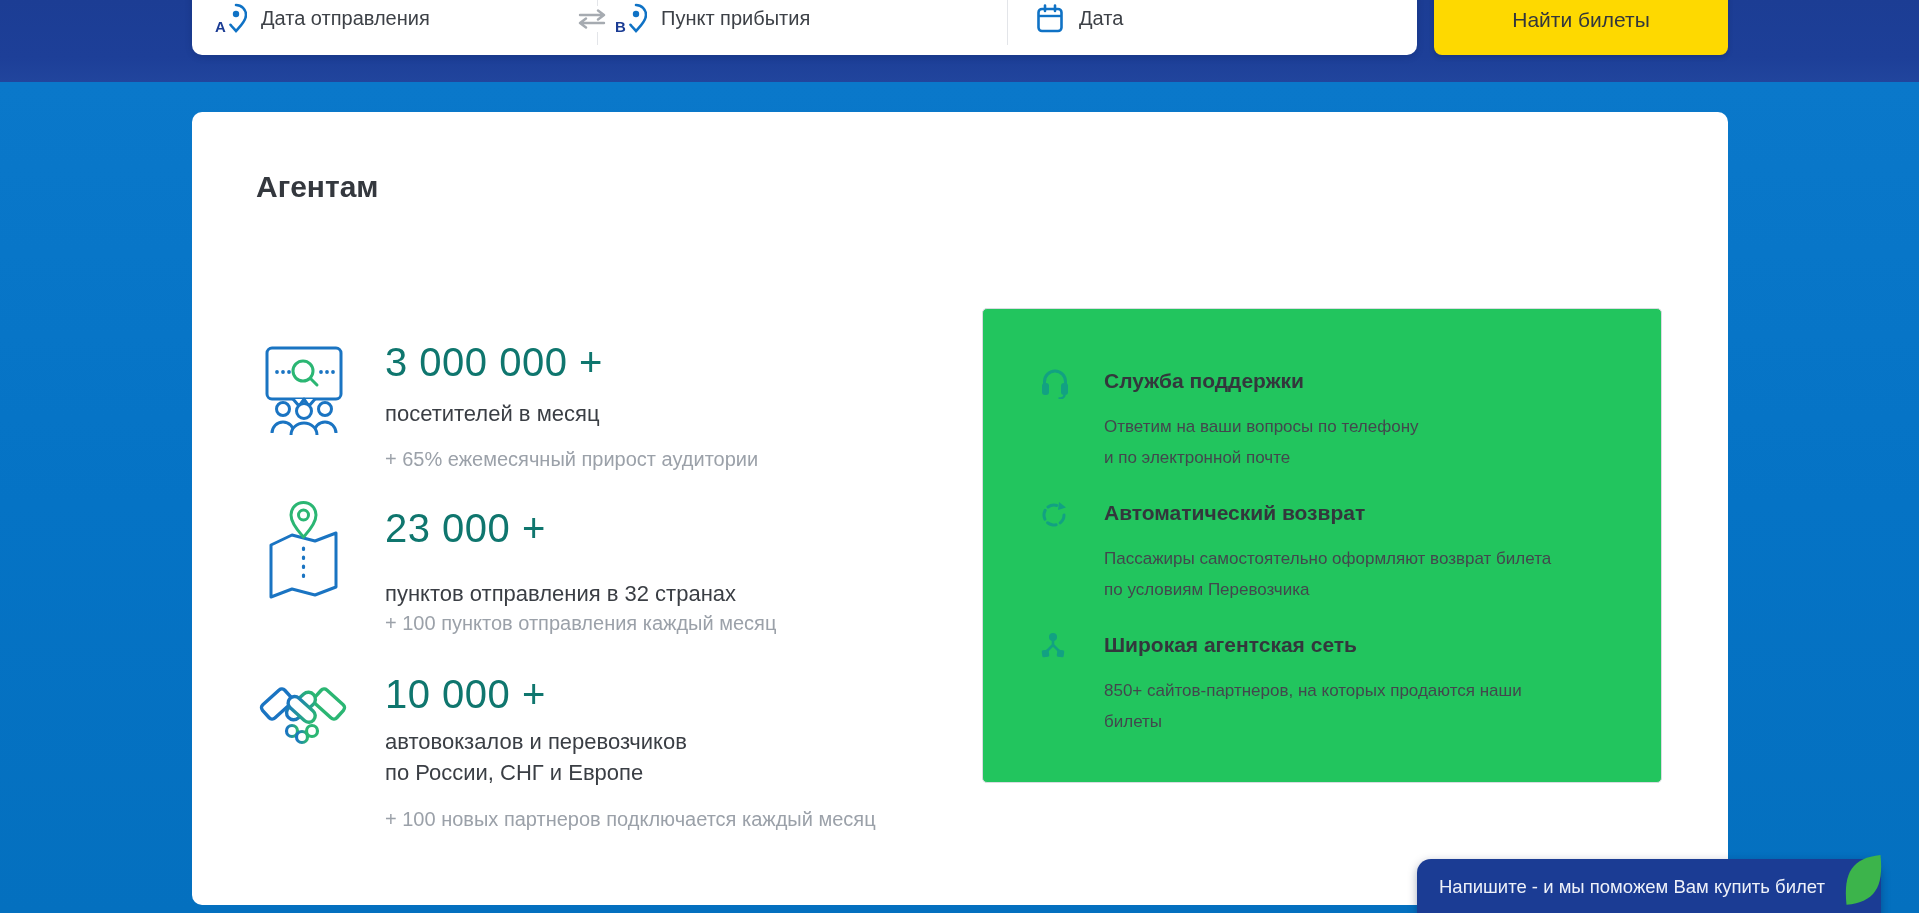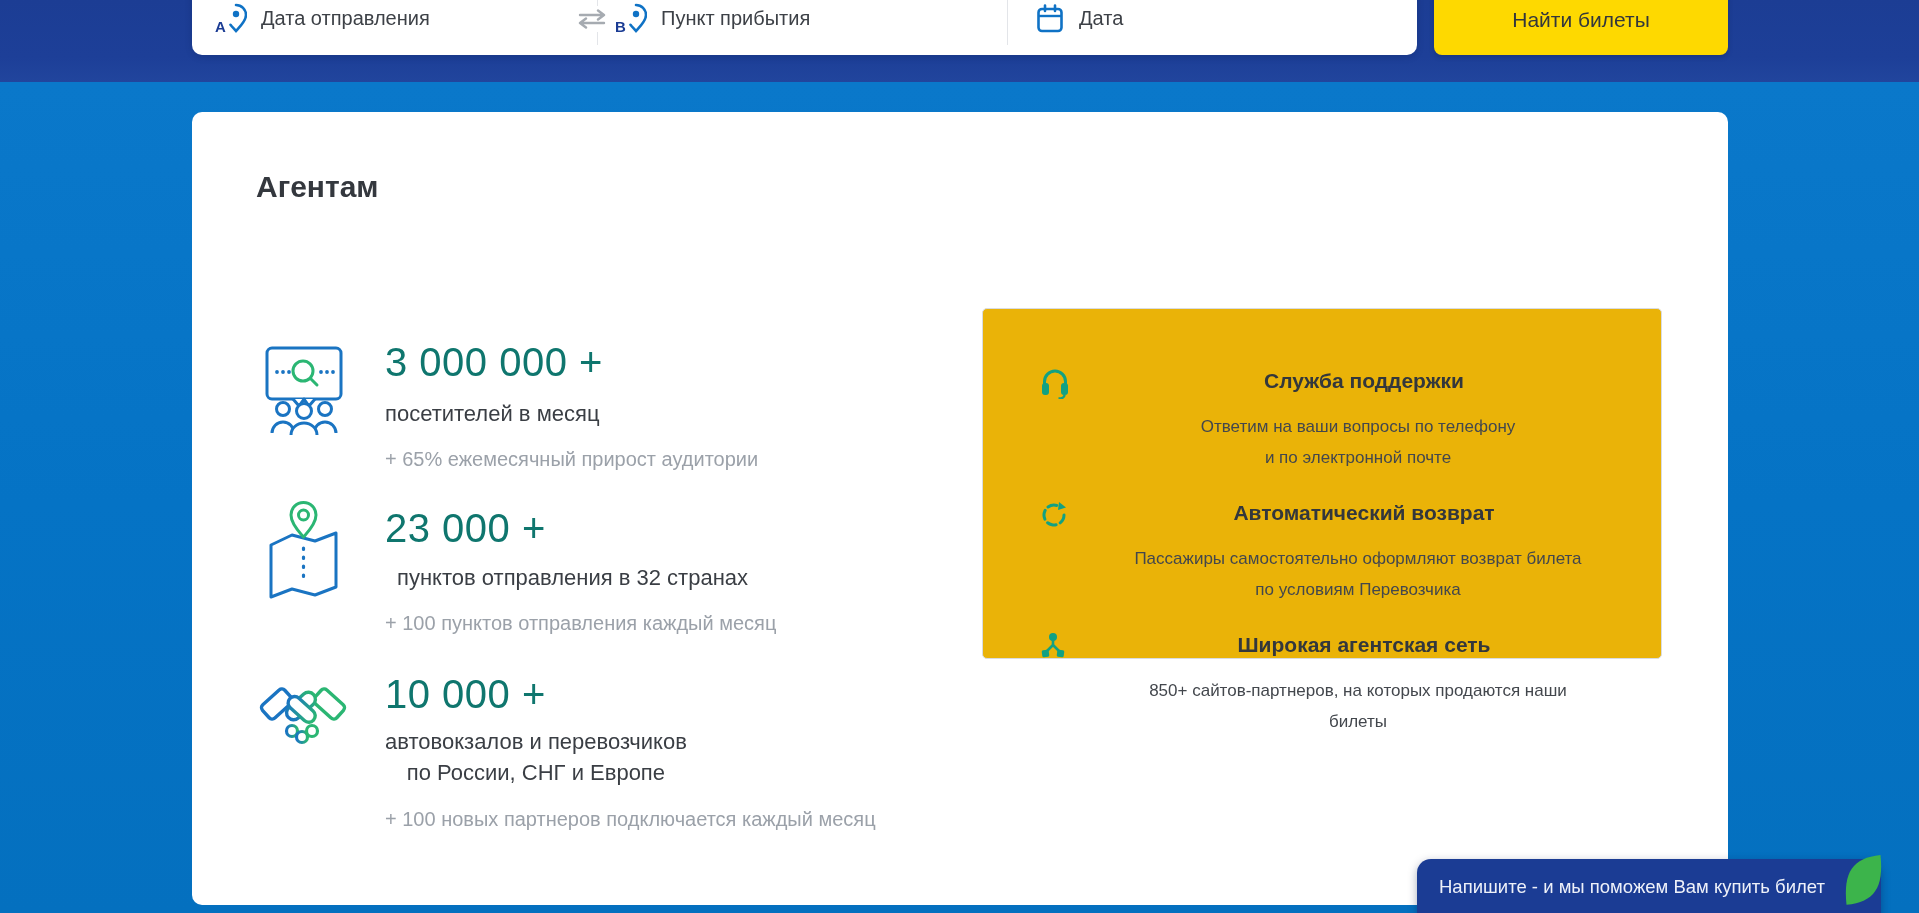--- a/index.html
+++ b/index.html
@@ -24,35 +24,35 @@
   .pin-letter{position:absolute;left:0px;bottom:1px;font-size:15px;font-weight:700;color:#1b3c94;}
   .swap-btn{position:absolute;left:381px;top:24px;width:38px;height:26px;background:#fff;
     display:flex;align-items:center;justify-content:center;cursor:pointer;z-index:6;}
   .find-btn{position:absolute;left:1434px;top:-16px;width:294px;height:71px;
     background:#fed900;border:none;border-radius:8px;z-index:5;cursor:pointer;
     font-family:inherit;font-size:21px;font-weight:500;color:#33373c;
     display:flex;align-items:center;justify-content:center;
     box-shadow:0 2px 5px rgba(10,30,80,.3);}
   
   .card{position:absolute;left:192px;top:112px;width:1536px;height:793px;
-    background:#ffffff;border-radius:10px;z-index:2;text-align:center;}
+    background:#ffffff;border-radius:10px;z-index:2;}
   .card-title{position:absolute;left:64px;top:58px;font-size:30px;font-weight:700;color:#34383e;}
   .card-intro{position:absolute;left:64px;top:132px;font-size:22.5px;color:#3f434a;}
   
   .stat-icon{position:absolute;left:71px;}
   .si-1{top:233px;} .si-2{top:388px;} .si-3{top:561px;left:64px;}
   .stat-value{position:absolute;left:193px;font-size:40px;font-weight:400;color:#0f766e;letter-spacing:.5px;}
   .sv-1{top:228px;} .sv-2{top:394px;} .sv-3{top:560px;}
   .stat-label{position:absolute;left:193px;font-size:22px;color:#3a3e44;line-height:31px;}
-  .sl-1{top:286px;} .sl-2{top:450px;margin-left:12px;} .sl-3{top:614px;}
+  .sl-1{top:286px;} .sl-2{top:466px;} .sl-3{top:614px;}
   .stat-note{position:absolute;left:193px;font-size:20px;color:#9ba1a9;}
   .sn-1{top:336px;} .sn-2{top:500px;} .sn-3{top:696px;}
   
-  .panel{position:absolute;left:790px;top:196px;width:680px;height:351px;
-    border:1px solid #d9dce1;border-radius:5px;background:#eab308;box-sizing:border-box;}
+  .panel{position:absolute;left:790px;top:196px;width:680px;height:475px;
+    border:1px solid #d9dce1;border-radius:5px;background:#22c55e;box-sizing:border-box;}
   .feature-icon{position:absolute;left:57px;}
   .fi-1{top:58px;} .fi-2{top:192px;} .fi-3{top:323px;}
   .feature{position:absolute;left:121px;width:520px;}
   .f-1{top:60px;} .f-2{top:192px;} .f-3{top:324px;}
   .feature h3{margin:0;font-size:21px;font-weight:700;color:#33373c;}
   .feature p{margin:18px 12px 0 0;font-size:17px;color:#43474d;line-height:31px;}
   
   .chat-bubble{position:absolute;left:1417px;top:859px;width:464px;height:70px;
     background:#1b3c94;border-radius:14px;z-index:10;cursor:pointer;
     box-shadow:0 3px 10px rgba(5,20,60,.35);}

